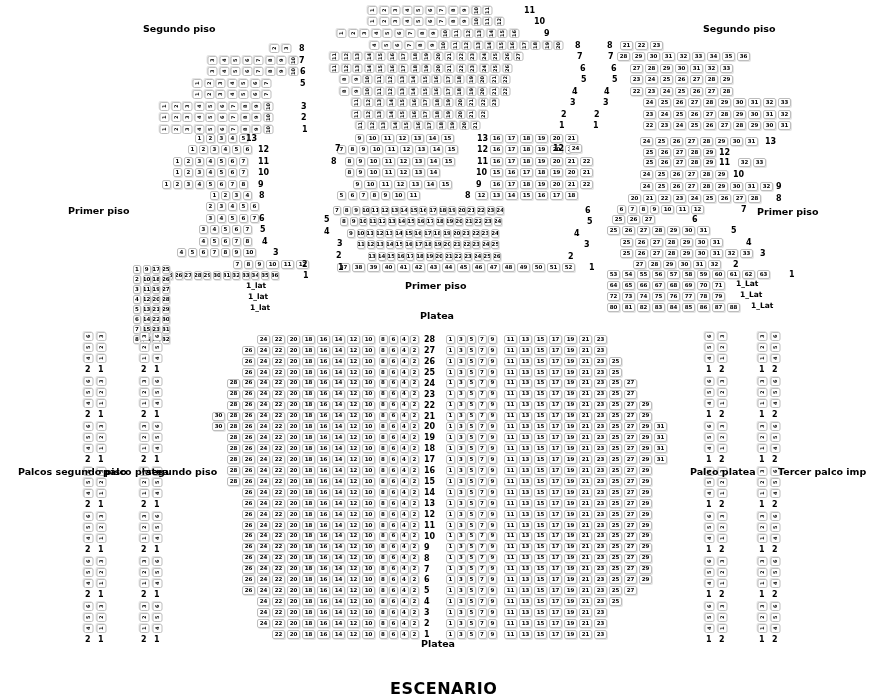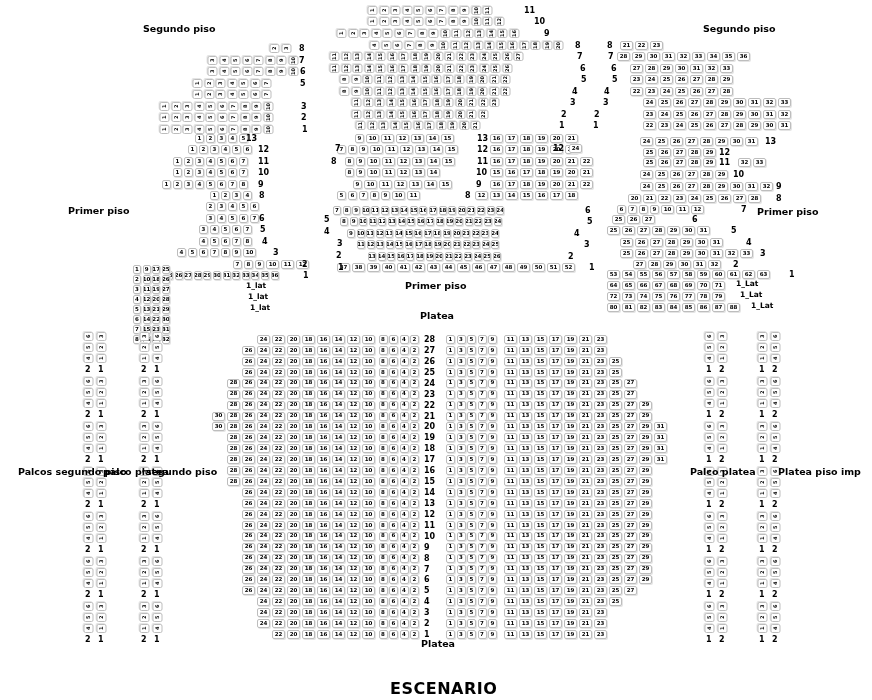--- a/index.html
+++ b/index.html
@@ -1809,21 +1809,21 @@
     <div class="ttl" style="left: 703px; top: 24px;">Segundo piso</div>
     <div class="ttl" style="left: 68px; top: 206px;">Primer piso</div>
     <div class="ttl" style="left: 405px; top: 281px;">Primer piso</div>
     <div class="ttl" style="left: 757px; top: 207px;">Primer piso</div>
     <div class="ttl" style="left: 420px; top: 311px;">Platea</div>
     <div class="ttl" style="left: 421px; top: 639px;">Platea</div>
     <div class="ttl" style="left: 18px; top: 467px;">Palcos segundo piso</div>
     <div class="ttl" style="left: 103px; top: 467px;">palco platea</div>
     <div class="ttl" style="left: 146px; top: 467px;">segundo piso</div>
     <div class="ttl" style="left: 690px; top: 467px;">Palco platea</div>
-    <div class="ttl" style="left: 778px; top: 467px;">Platea piso imp</div>
+    <div class="ttl" style="left: 778px; top: 467px;">Tercer palco imp</div>
     <div class="latl" style="left: 246px; top: 282px;">1_lat</div>
     <div class="latl" style="left: 248px; top: 293px;">1_lat</div>
     <div class="latl" style="left: 250px; top: 304px;">1_lat</div>
     <div class="latl" style="left: 736px; top: 280px;">1_Lat</div>
     <div class="latl" style="left: 740px; top: 291px;">1_Lat</div>
     <div class="latl" style="left: 751px; top: 302px;">1_Lat</div>
     <div class="rl" style="left: 335px; top: 145px;">7</div>
     <div class="rl" style="left: 331px; top: 158px;">8</div>
     <div class="rl" style="left: 324px; top: 216px;">5</div>
     <div class="rl" style="left: 324px; top: 228px;">4</div>

